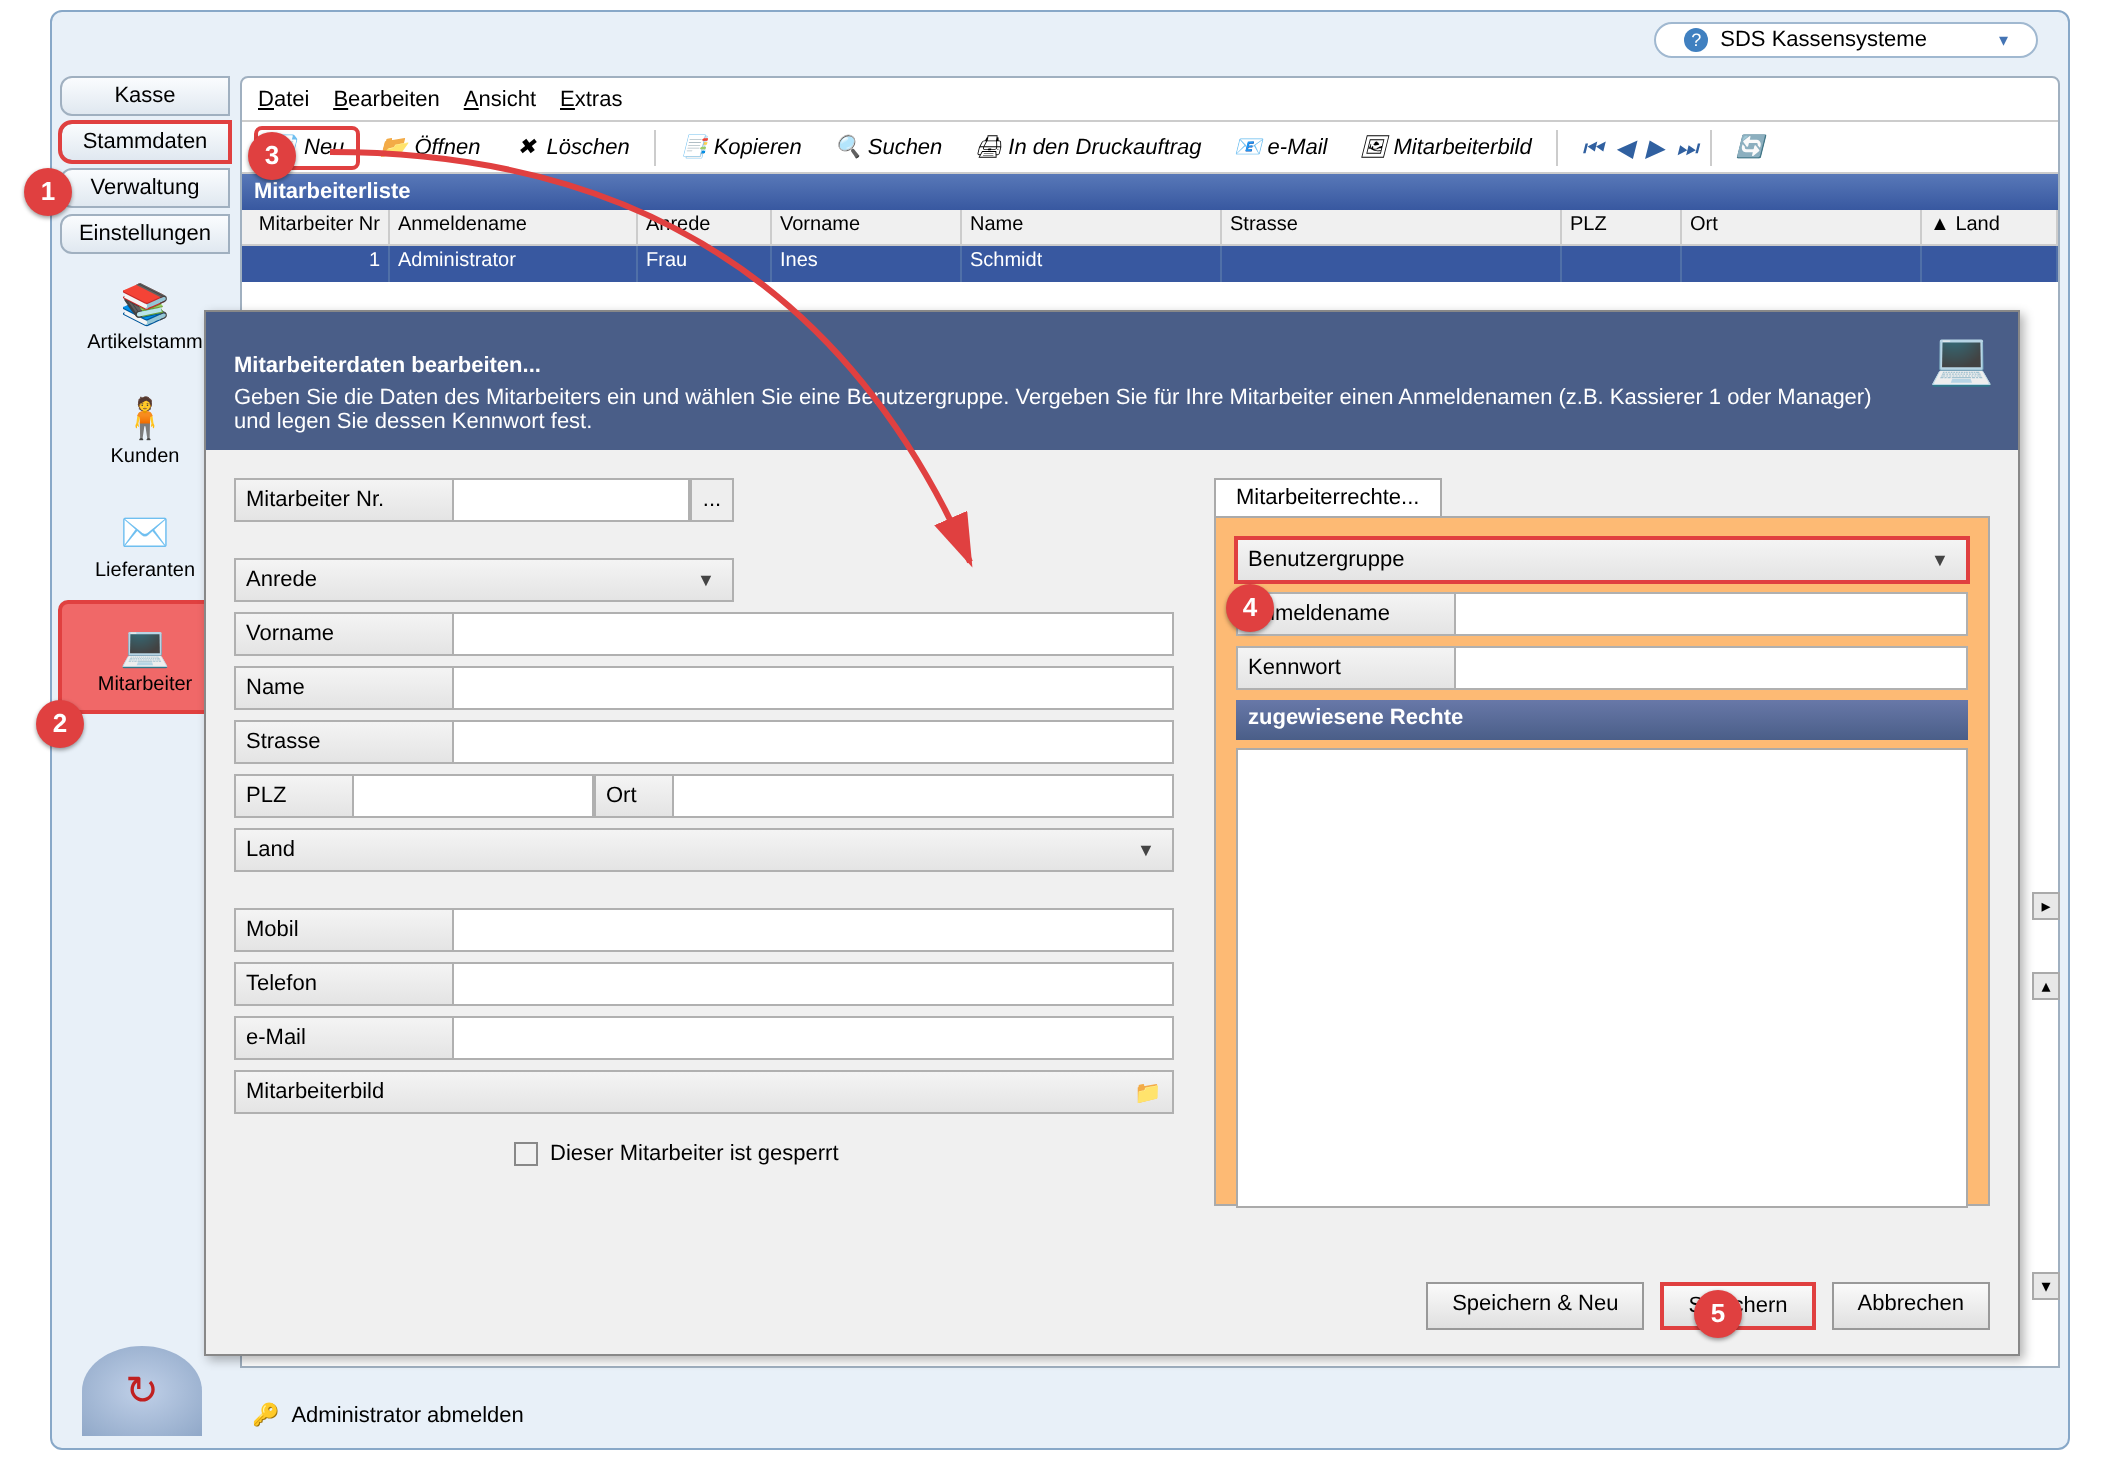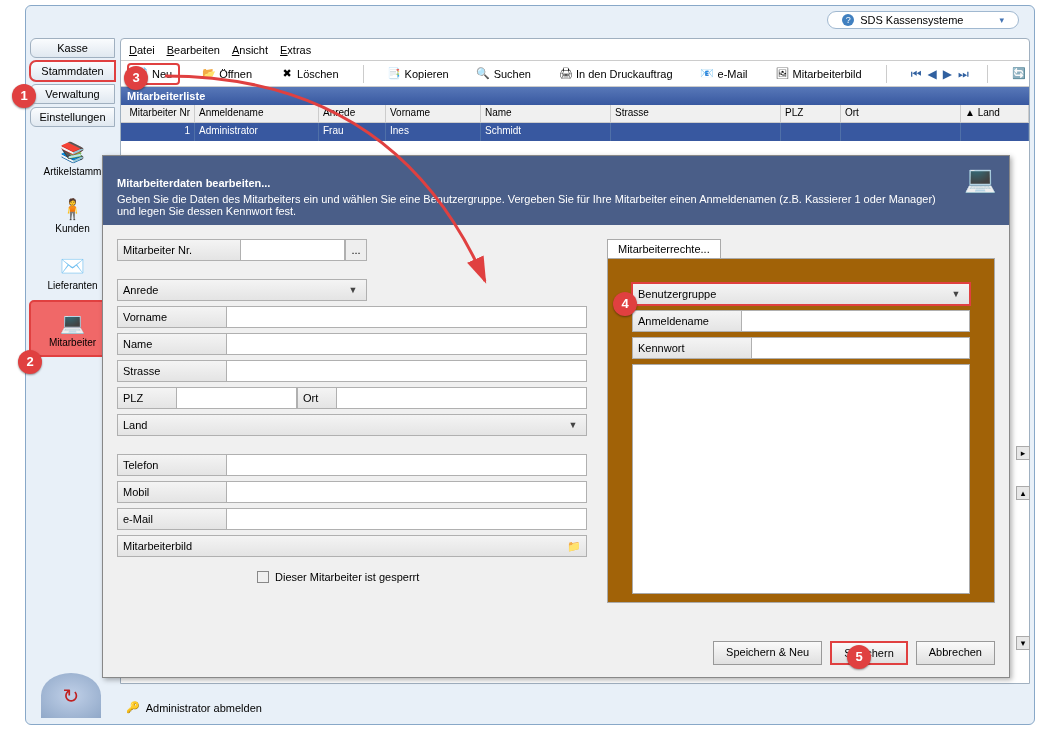--- a/index.html
+++ b/index.html
@@ -11,21 +11,21 @@
   .arrow-down { color: #4474b4; font-size: 9px; margin-left: 30px; }
   .leftbar { position: absolute; left: 4px; top: 32px; width: 90px; }
   .tab-btn { width: 85px; height: 20px; background: linear-gradient(#fafcfe,#e0e8f0); border: 1px solid #a0b0c0; border-radius: 6px 0 0 6px; margin-bottom: 3px; font-size: 11px; text-align: center; line-height: 18px; cursor: pointer; }
   .icon-btn { width: 85px; height: 55px; display: flex; flex-direction: column; align-items: center; justify-content: center; font-size: 10px; cursor: pointer; border-radius: 4px; margin-top: 2px; }
   .icon-btn.active { background: #f06868; }
   .icon-img { width: 28px; height: 28px; display: flex; align-items: center; justify-content: center; font-size: 20px; }
   .main { position: absolute; left: 94px; top: 32px; right: 4px; bottom: 40px; background: #fff; border: 1px solid #a0b0c0; border-radius: 4px 4px 0 0; }
   .menubar { height: 22px; border-bottom: 1px solid #ccc; display: flex; align-items: center; padding-left: 8px; gap: 12px; font-size: 11px; }
   .menubar span { cursor: pointer; text-decoration: underline; text-decoration-color: transparent; }
   .menubar span:first-letter { text-decoration: underline; }
-  .toolbar { height: 26px; border-bottom: 1px solid #ccc; display: flex; align-items: center; padding-left: 6px; gap: 16px; font-size: 11px; }
+  .toolbar { height: 26px; border-bottom: 1px solid #ccc; display: flex; align-items: center; padding-left: 6px; gap: 4px; font-size: 11px; font-style: italic; }
   .tb-item { display: flex; align-items: center; gap: 3px; padding: 2px 6px; cursor: pointer; border-radius: 2px; }
   .tb-item.hl { border: 2px solid #e04040; border-radius: 4px; }
   .tb-ico { width: 14px; height: 14px; display: inline-flex; align-items: center; justify-content: center; }
   .tb-sep { width: 1px; height: 18px; background: #ccc; margin: 0 2px; }
   .nav-arrows { display: flex; gap: 6px; margin-left: 6px; }
   .nav-arrows span { color: #3060a0; cursor: pointer; font-size: 12px; }
   .list-header { height: 18px; background: linear-gradient(#5878b8,#3858a0); color: #fff; font-size: 11px; font-weight: bold; padding-left: 6px; line-height: 18px; }
   .grid { font-size: 10px; }
   .grid-head { display: flex; height: 18px; background: #f0f0f0; border-bottom: 1px solid #ccc; }
   .grid-head div { border-right: 1px solid #ccc; padding: 2px 4px; }
@@ -47,21 +47,21 @@
   .dlg-sub .bold { font-weight: bold; margin-top: 13px; }
   .dlg-icon { position: absolute; right: 12px; top: 8px; font-size: 26px; }
   .dlg-body { padding: 14px; display: flex; gap: 20px; }
   .col-left { width: 470px; }
   .col-right { flex: 1; }
   .fld-row { display: flex; height: 22px; margin-bottom: 5px; }
   .fld-label { background: linear-gradient(#f4f4f4,#e4e4e4); border: 1px solid #b0b0b0; font-size: 11px; padding: 3px 5px; display: flex; align-items: center; justify-content: space-between; }
   .fld-input { flex: 1; border: 1px solid #b0b0b0; border-left: none; background: #fff; }
   .dd-arrow { width: 16px; text-align: center; color: #444; font-size: 9px; }
   .tab-rights { display: inline-block; background: #fff; border: 1px solid #aaa; border-bottom: none; padding: 3px 10px; font-size: 11px; }
-  .rights-box { border: 1px solid #aaa; background: #a16207; padding: 24px; height: 345px; }
+  .rights-box { border: 1px solid #aaa; background: #fdba74; padding: 10px; height: 345px; }
   .rights-head { height: 20px; background: linear-gradient(#6878a8,#4a5e88); color: #fff; font-size: 11px; font-weight: bold; padding: 3px 6px; }
   .rights-list { border: 1px solid #aaa; background: #fff; height: 230px; margin-top: 4px; }
   .dlg-btns { position: absolute; right: 14px; bottom: 12px; display: flex; gap: 8px; }
   .btn { background: linear-gradient(#fafafa,#e0e0e0); border: 1px solid #999; padding: 4px 12px; font-size: 11px; cursor: pointer; }
   .btn.hl { border: 2px solid #e04040; }
   .status { position: absolute; left: 100px; bottom: 10px; font-size: 11px; display: flex; align-items: center; gap: 6px; }
   .round-logo { position: absolute; left: 15px; bottom: 6px; width: 60px; height: 45px; background: radial-gradient(#c0d0e8,#90a8c8); border-radius: 50% 50% 0 0; display: flex; align-items: center; justify-content: center; }
   .callout { position: absolute; width: 24px; height: 24px; background: #e04040; border-radius: 50%; color: #fff; font-size: 13px; font-weight: bold; text-align: center; line-height: 24px; z-index: 100; box-shadow: 0 1px 2px rgba(0,0,0,.4); }
   .red-outline { outline: 2px solid #e04040; outline-offset: -1px; }
   svg.arrow-svg { position: absolute; left: 155px; top: 66px; z-index: 90; pointer-events: none; }
@@ -196,21 +196,21 @@
 
 <div class="dialog">
   <div class="dlg-sub">
     <div class="bold">Mitarbeiterdaten bearbeiten...</div>
     <div style="margin-top:4px;margin-right:50px;">Geben Sie die Daten des Mitarbeiters ein und wählen Sie eine Benutzergruppe. Vergeben Sie für Ihre Mitarbeiter einen Anmeldenamen (z.B. Kassierer 1 oder Manager) und legen Sie dessen Kennwort fest.</div>
     <div class="dlg-icon">💻</div>
   </div>
   <div class="dlg-body">
     <div class="col-left">
       <div class="fld-row" style="width:250px;margin-bottom:18px;">
-        <div class="fld-label" style="width:124px;">Mitarbeiter Nr.</div>
+        <div class="fld-label" style="width:110px;">Mitarbeiter Nr.</div>
         <div class="fld-input"></div>
         <div style="width:22px;border:1px solid #b0b0b0;background:#eee;text-align:center;font-size:11px;line-height:20px;">...</div>
       </div>
       <div class="fld-row" style="width:250px;">
         <div class="fld-label" style="flex:1;">
             <span>Anrede</span>
             <span class="dd-arrow">▼</span>
           </div>
       </div>
       <div class="fld-row">
@@ -231,25 +231,25 @@
         <div class="fld-label" style="width:40px;border-left:1px solid #b0b0b0;">Ort</div>
         <div class="fld-input"></div>
       </div>
       <div class="fld-row" style="margin-bottom:18px;">
           <div class="fld-label" style="flex:1;">
             <span>Land</span>
             <span class="dd-arrow">▼</span>
           </div>
         </div>
       <div class="fld-row">
+          <div class="fld-label" style="width:110px;">Mobil</div>
+          <div class="fld-input"></div>
+        </div>
+      <div class="fld-row">
           <div class="fld-label" style="width:110px;">Telefon</div>
-          <div class="fld-input"></div>
-        </div>
-      <div class="fld-row">
-          <div class="fld-label" style="width:110px;">Mobil</div>
           <div class="fld-input"></div>
         </div>
       <div class="fld-row">
           <div class="fld-label" style="width:110px;">e-Mail</div>
           <div class="fld-input"></div>
         </div>
       <div class="fld-row">
           <div class="fld-label" style="flex:1;">
             <span>Mitarbeiterbild</span>
             <span>📁</span>
@@ -268,23 +268,24 @@
             <div class="fld-label" style="flex:1;">
               <span>Benutzergruppe</span>
               <span class="dd-arrow">▼</span>
             </div>
           </div>
         <div class="fld-row">
             <div class="fld-label" style="width:110px;">Anmeldename</div>
             <div class="fld-input"></div>
           </div>
         <div class="fld-row">
-            <div class="fld-label" style="width:120px;">Kennwort</div>
+            <div class="fld-label" style="width:110px;">Kennwort</div>
             <div class="fld-input"></div>
           </div>
+        <div class="rights-head">zugewiesene Rechte</div>
         <div class="rights-list"></div>
       </div>
     </div>
   </div>
 
   <div class="dlg-btns">
     <div class="btn"><span>Speichern &amp; Neu</span></div>
     <div class="btn hl"><span>Speichern</span></div>
     <div class="btn"><span>Abbrechen</span></div>
   </div>

